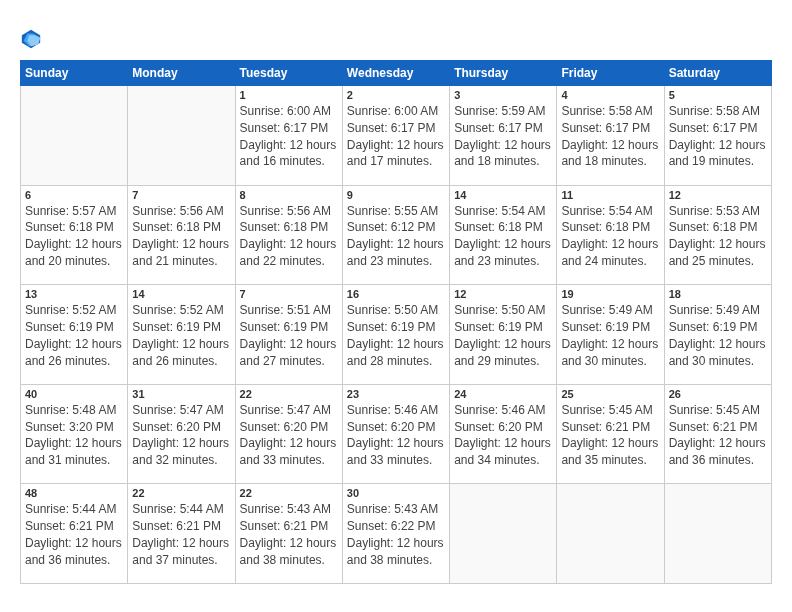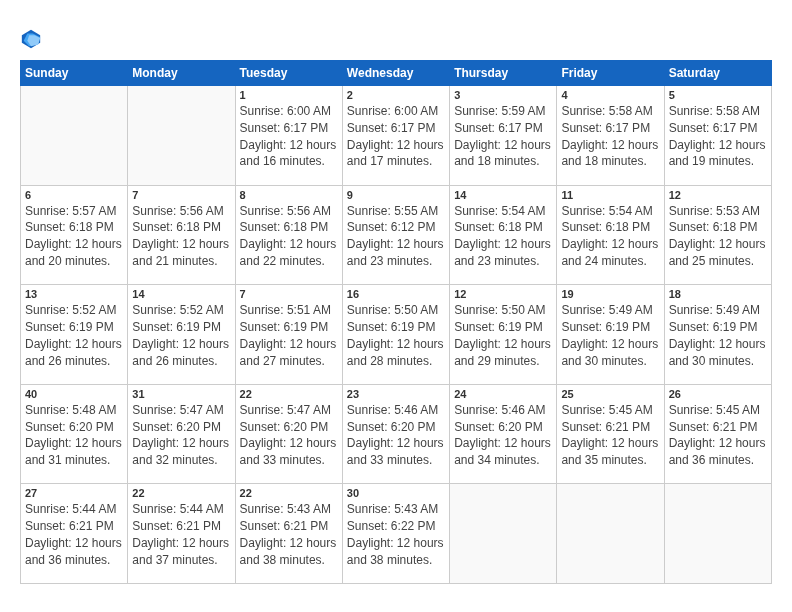--- a/index.html
+++ b/index.html
@@ -253,21 +253,21 @@
             <span class="day-number">18</span>
             <div class="day-info" style="white-space: pre-line;">Sunrise: 5:49 AM
 Sunset: 6:19 PM
 Daylight: 12 hours and 30 minutes.</div>
           </td>
         </tr>
         <tr>
           <td>
             <span class="day-number">40</span>
             <div class="day-info" style="white-space: pre-line;">Sunrise: 5:48 AM
-Sunset: 6:20 PM
+Sunset: 3:20 PM
 Daylight: 12 hours and 31 minutes.</div>
           </td>
           <td>
             <span class="day-number">31</span>
             <div class="day-info" style="white-space: pre-line;">Sunrise: 5:47 AM
 Sunset: 6:20 PM
 Daylight: 12 hours and 32 minutes.</div>
           </td>
           <td>
             <span class="day-number">22</span>
@@ -295,21 +295,21 @@
           </td>
           <td>
             <span class="day-number">26</span>
             <div class="day-info" style="white-space: pre-line;">Sunrise: 5:45 AM
 Sunset: 6:21 PM
 Daylight: 12 hours and 36 minutes.</div>
           </td>
         </tr>
         <tr>
           <td>
-            <span class="day-number">27</span>
+            <span class="day-number">48</span>
             <div class="day-info" style="white-space: pre-line;">Sunrise: 5:44 AM
 Sunset: 6:21 PM
 Daylight: 12 hours and 36 minutes.</div>
           </td>
           <td>
             <span class="day-number">22</span>
             <div class="day-info" style="white-space: pre-line;">Sunrise: 5:44 AM
 Sunset: 6:21 PM
 Daylight: 12 hours and 37 minutes.</div>
           </td>

